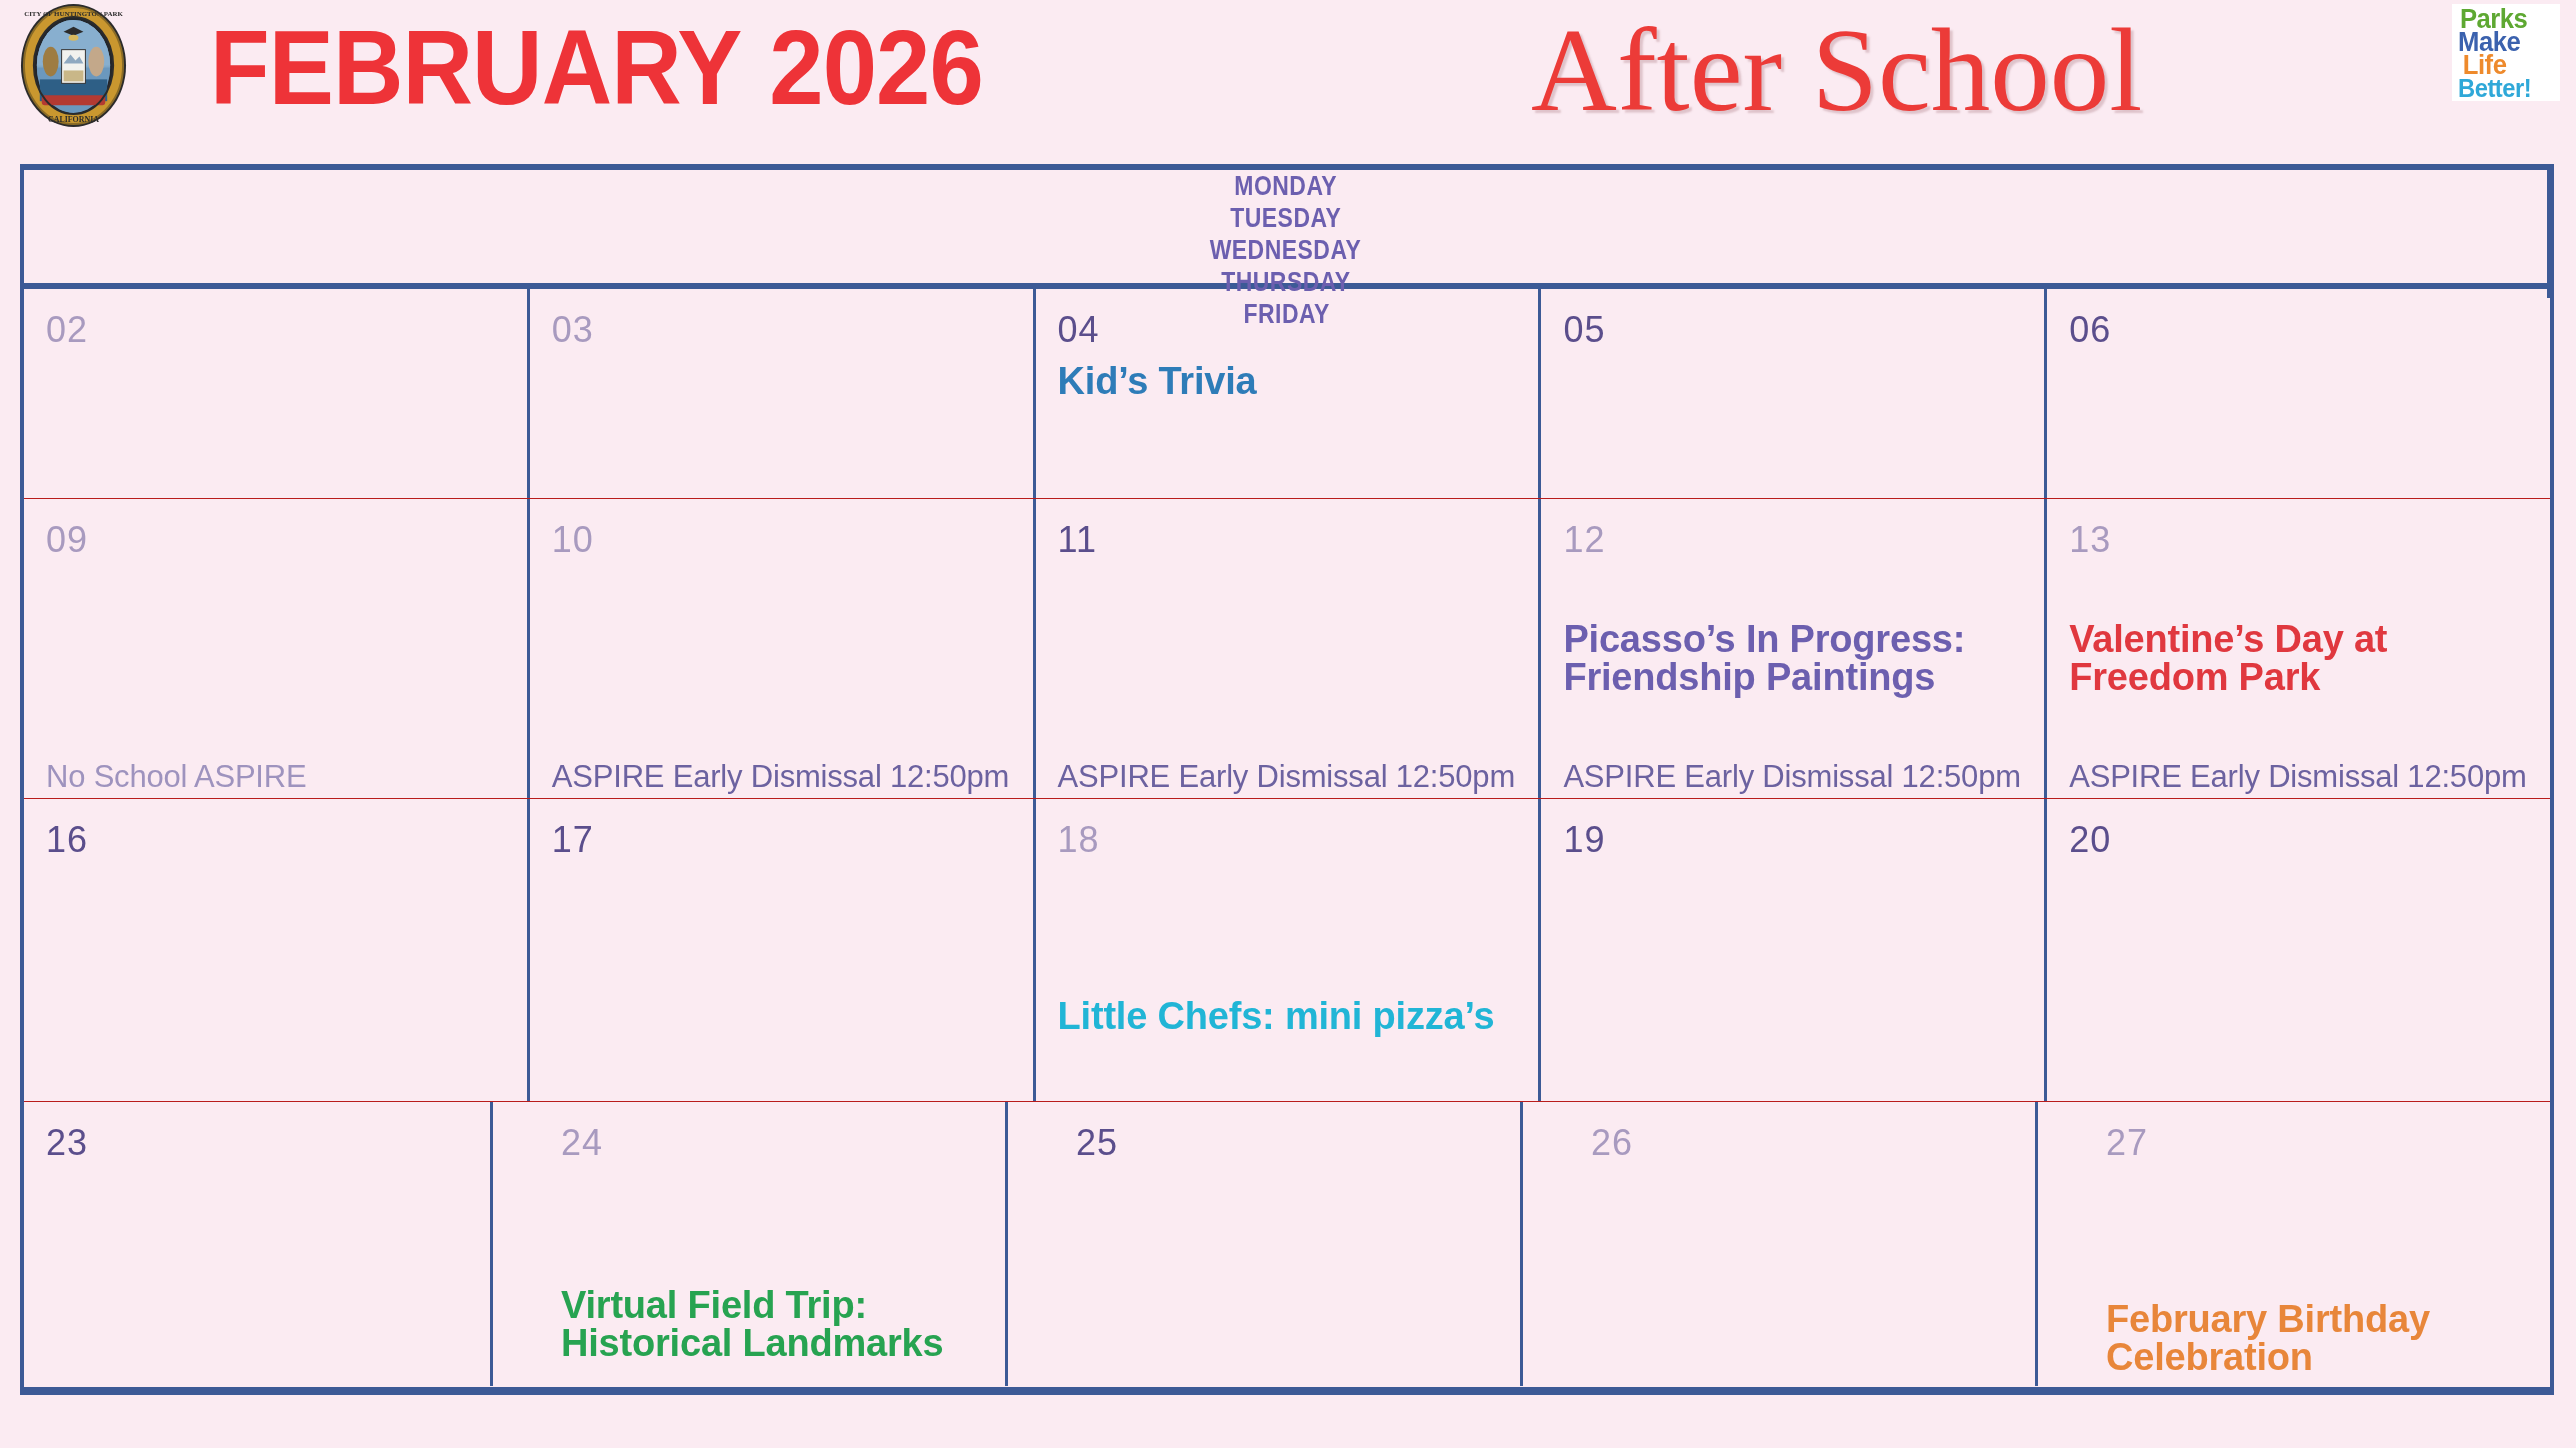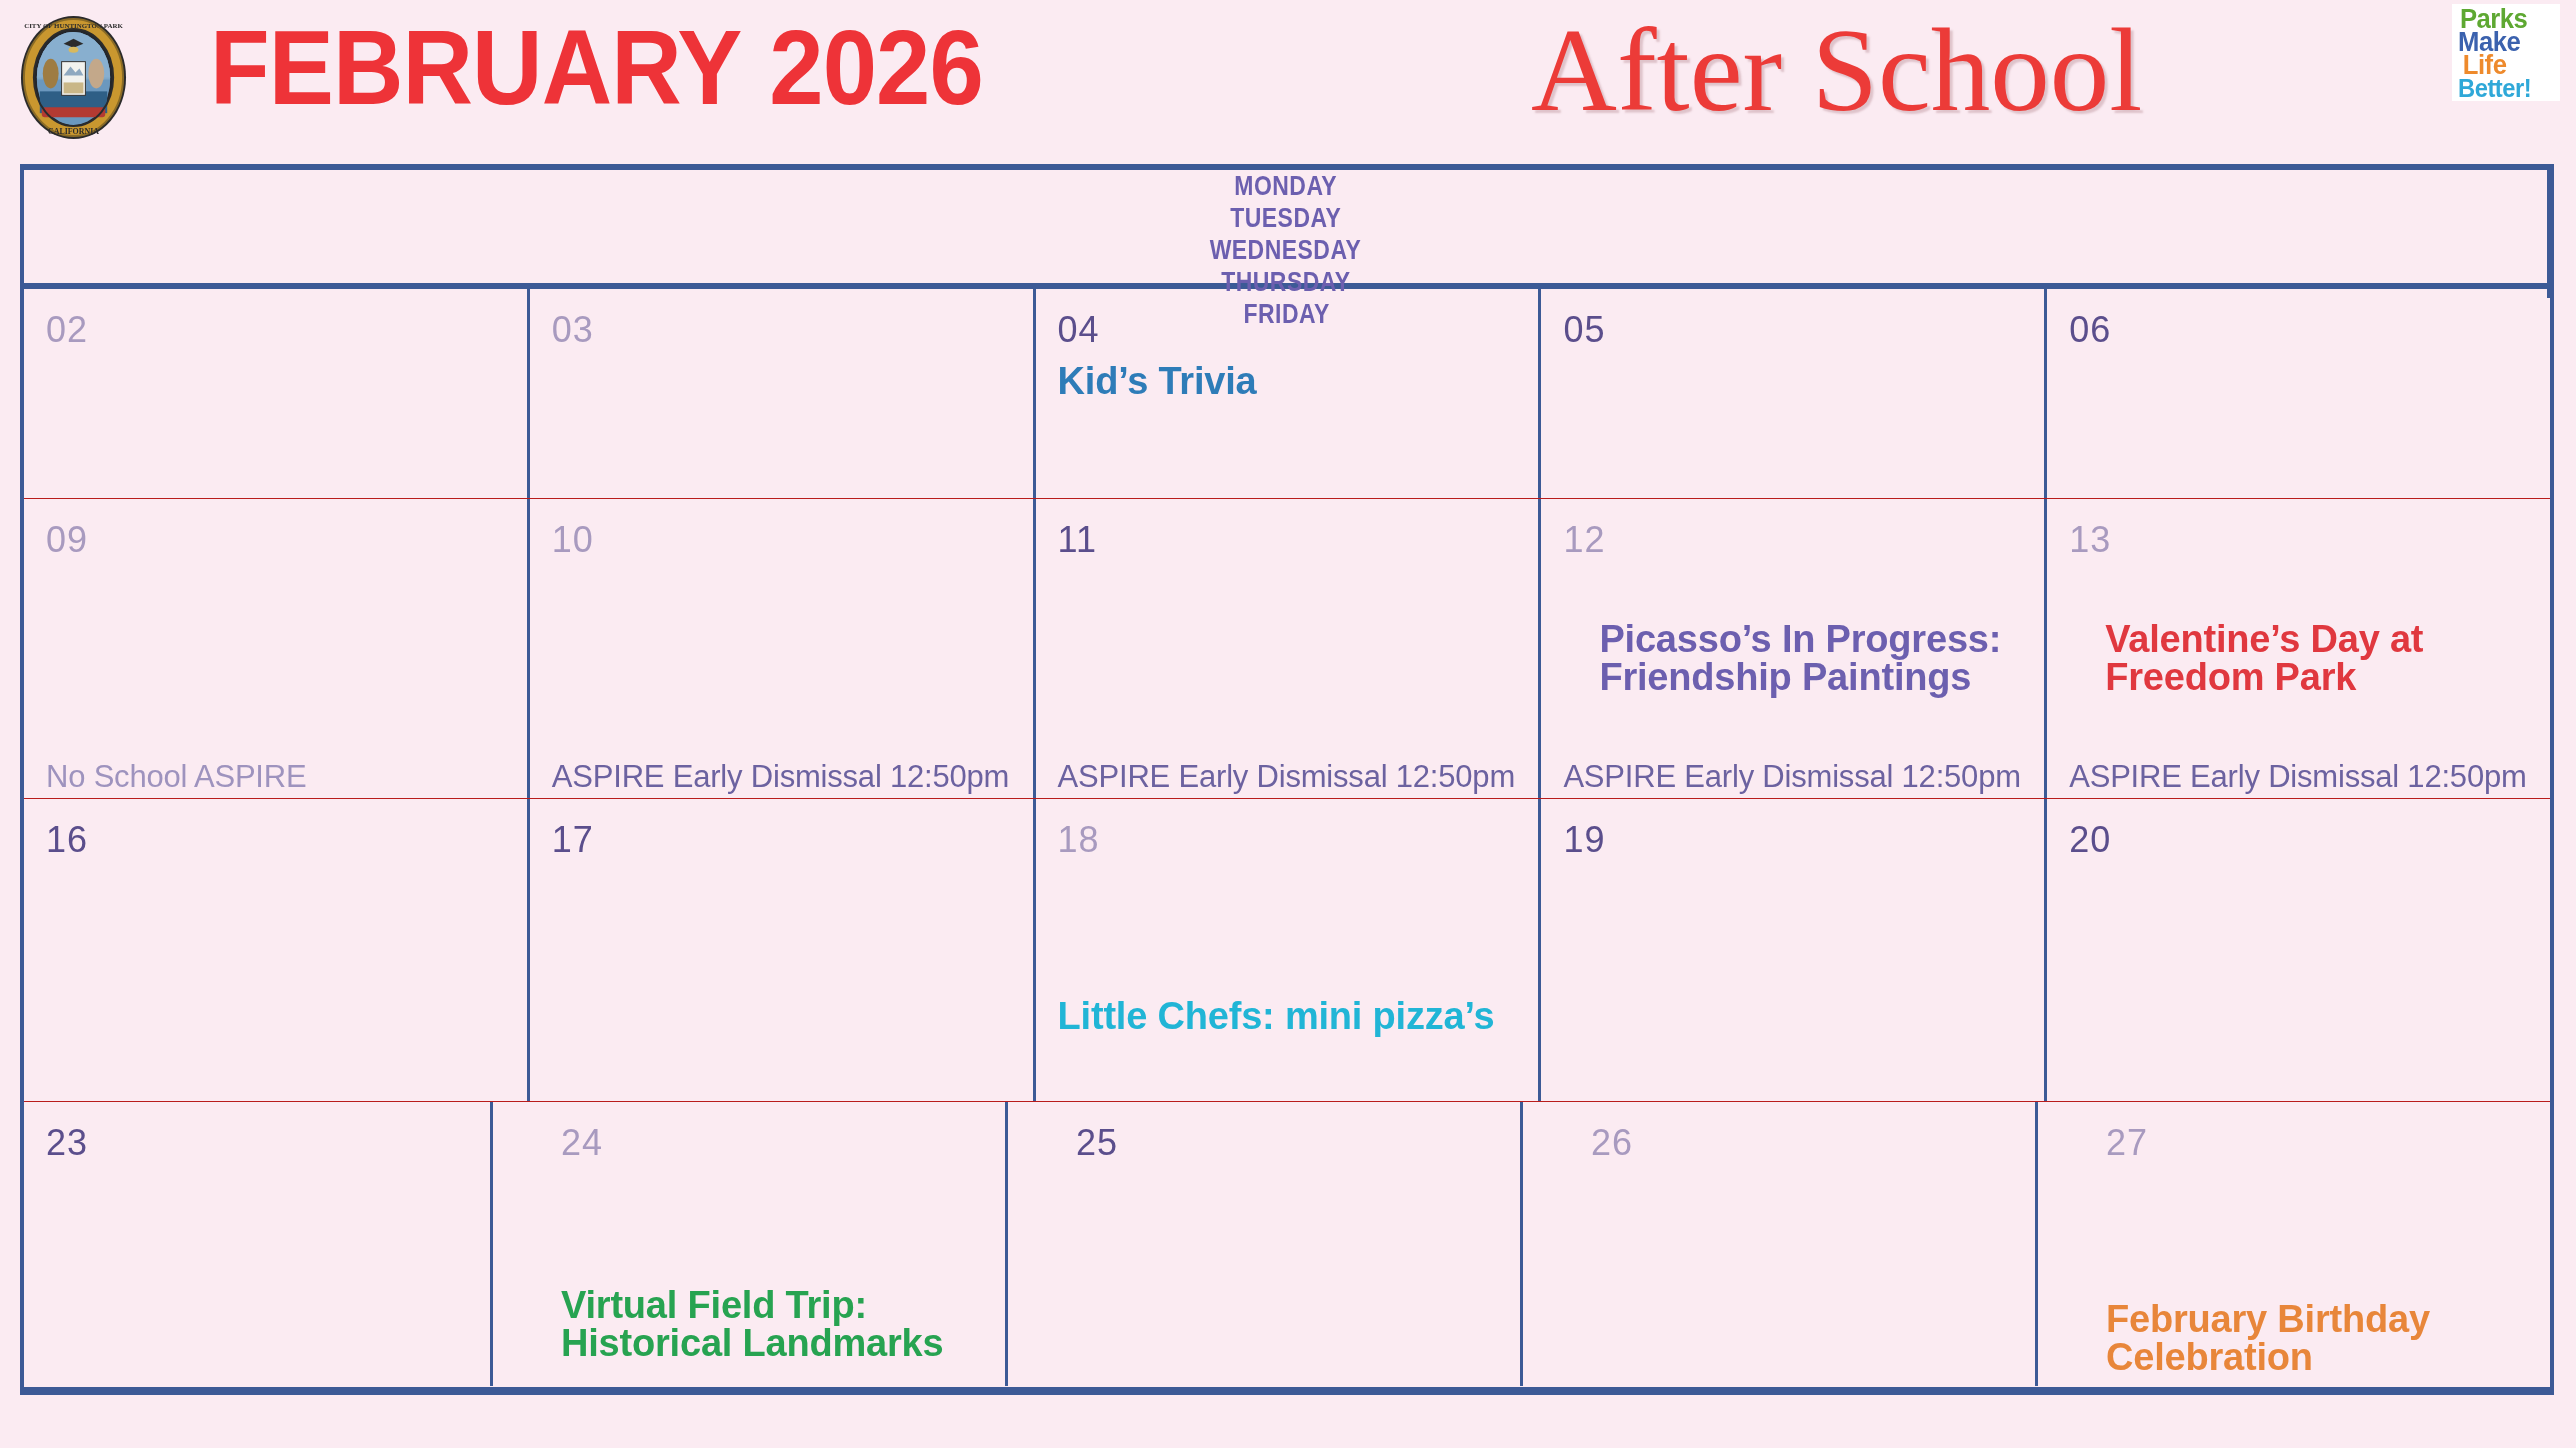--- a/index.html
+++ b/index.html
@@ -8,21 +8,21 @@
     background: #FBEBF2;
     font-family: "Liberation Sans", sans-serif;
     overflow: hidden;
   }
   #page { position: relative; width: 2576px; height: 1449px; background: #FBEBF2; }
 
   
   .header { position: relative; height: 163px; width: 2576px; }
 
   .seal {
-    position: absolute; left: 18px; top: 14px;
+    position: absolute; left: 18px; top: 2px;
     width: 111px; height: 127px;
   }
   .seal svg { display: block; }
 
   .month-title {
     position: absolute; left: 210px; top: 8px;
     font-family: "Liberation Sans", sans-serif;
     font-weight: 700;
     font-size: 105px;
     letter-spacing: -1px;
@@ -143,21 +143,21 @@
     letter-spacing: -0.2px;
     color: #6C62A0;
     position: absolute;
     left: 22px; right: 14px;
   }
   .note-faint { color: #9E93BE; }
 
   
   .at-ev1 { top: 73px; }
   .at-ev2 { top: 198px; }
-  .at-ev3 { top: 121px; margin-left: 36px; }
+  .at-ev3 { top: 121px; }
   .at-ev4 { top: 184px; }
   .at-note-low  { top: 260px; }
   .at-note-w3   { top: 81px; }
 </style>
 </head>
 <body>
 
 <div id="page">
 
   <div class="header">

